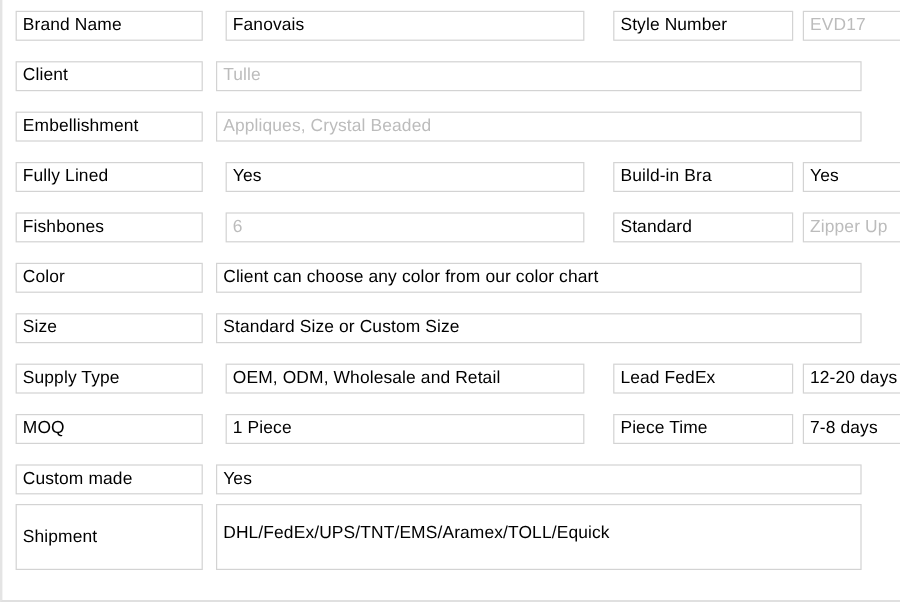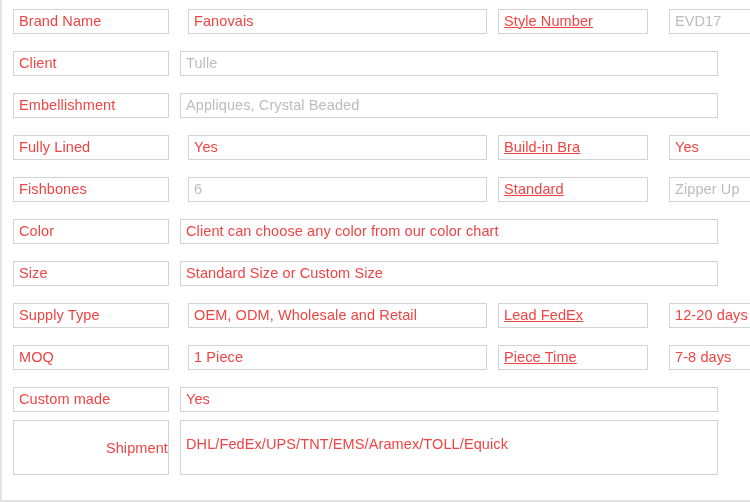--- a/index.html
+++ b/index.html
@@ -48,51 +48,50 @@
 
   
   .cell-box {
     box-sizing: border-box;
     border: 1px solid #d3d3d3;
     background: #ffffff;
     height: 25px;
     line-height: 23px;
     padding: 0 0 0 5px;
     font-size: 14.5px;
-    color: #ef4444;
+    color: #000000;
     white-space: nowrap;
     overflow: hidden;
     letter-spacing: 0.1px;
   }
 
   .cell-box.muted { color: #bcbcbc; }
 
   
   td.col-label   { width: 174px; }
   td.col-value   { width: 317px; }
   td.col-label2  { width: 166px; }
   td.col-value2  { width: 103px; }
 
   td.col-label  .cell-box { width: 156px; margin-left: 11px; }
   td.col-value  .cell-box { width: 299px; margin-left: 12px; }
-  td.col-label2 .cell-box { width: 150px; margin-left: 5px; text-decoration: underline; }
+  td.col-label2 .cell-box { width: 150px; margin-left: 18px; }
   td.col-value2 .cell-box { width: 93px;  margin-left: 10px; }
 
   
   td.col-value-wide .cell-box {
     width: 538px;
     margin-left: 4px;
   }
 
   
   .row-tall td { height: 55px; vertical-align: middle; }
   .row-tall td.col-label .cell-box {
     height: 55px;
     line-height: 55px;
-    text-align: right;
   }
   .row-tall td.col-value-wide .cell-box {
     height: 55px;
     line-height: 1;
     padding-top: 16px;
   }
 </style>
 </head>
 <body>
 

